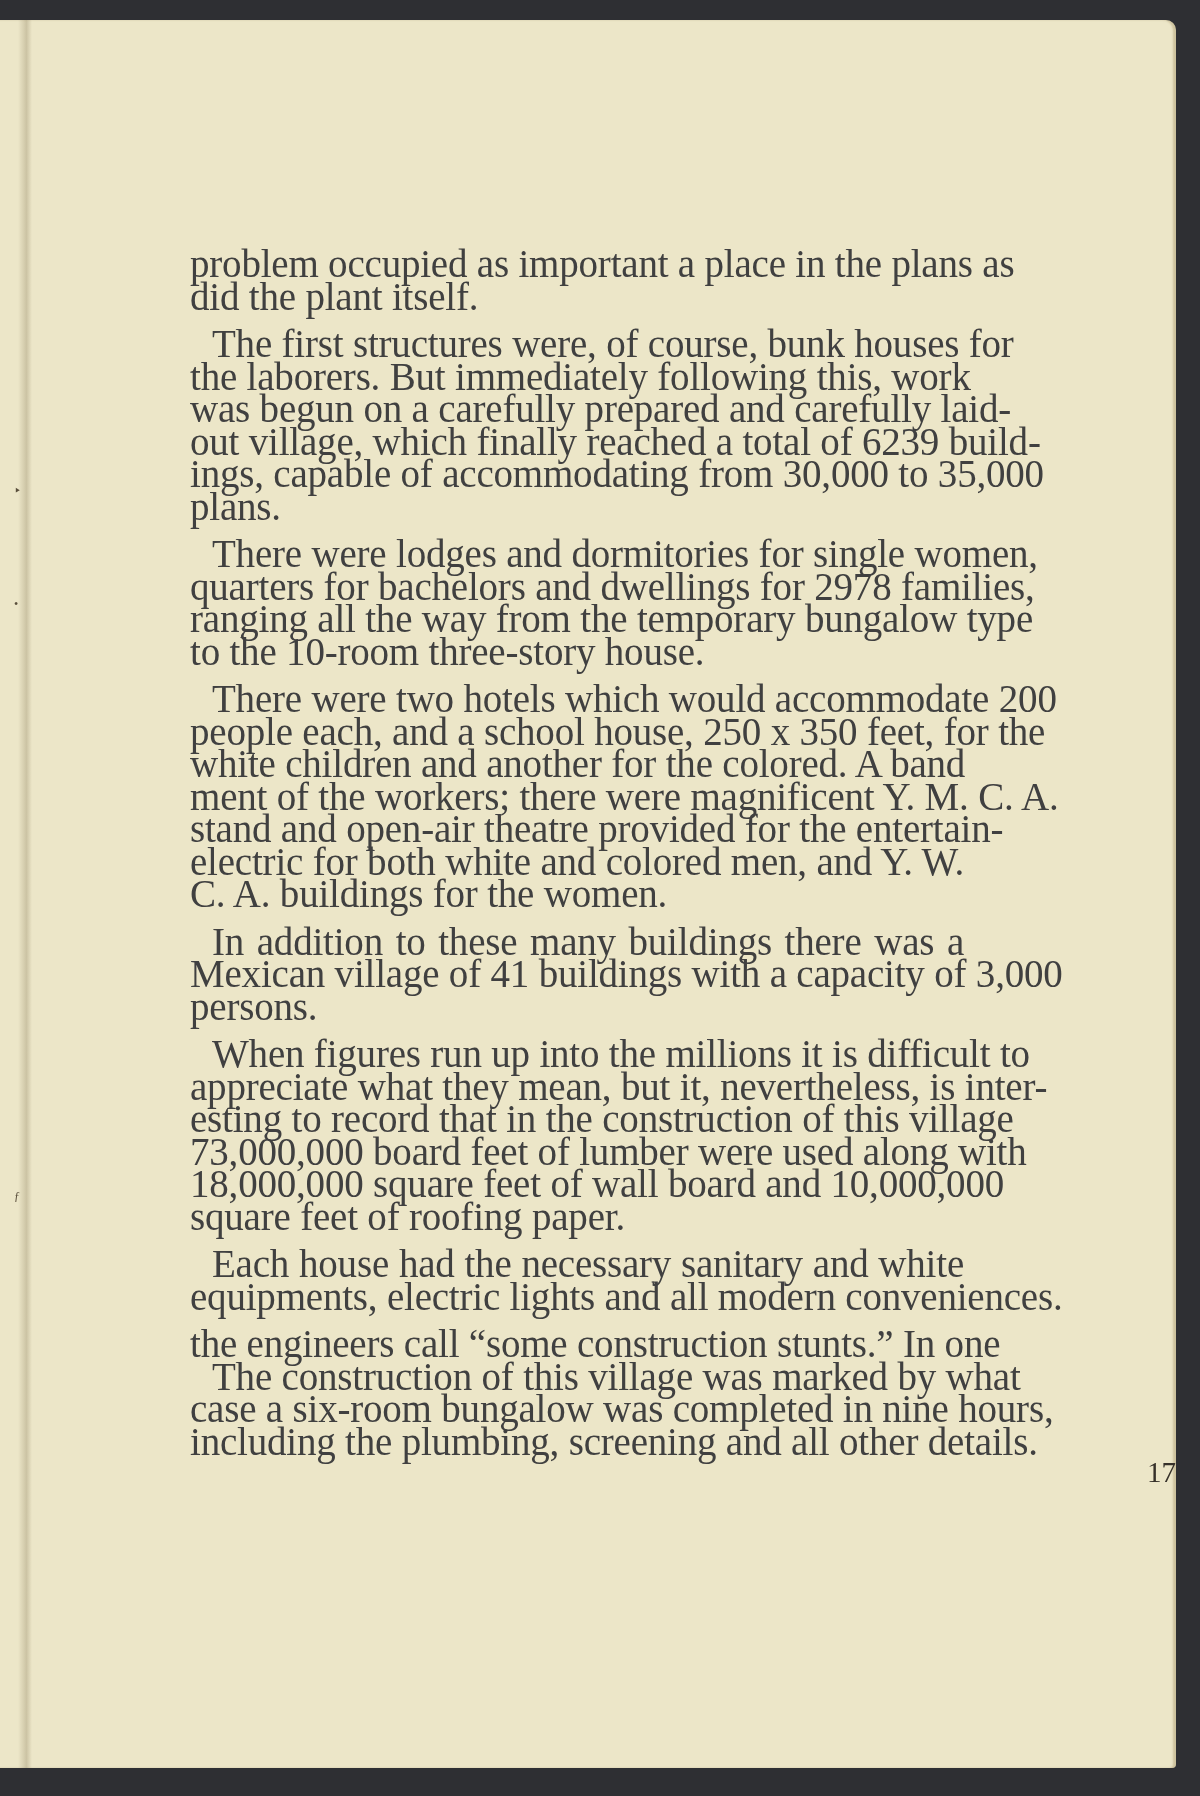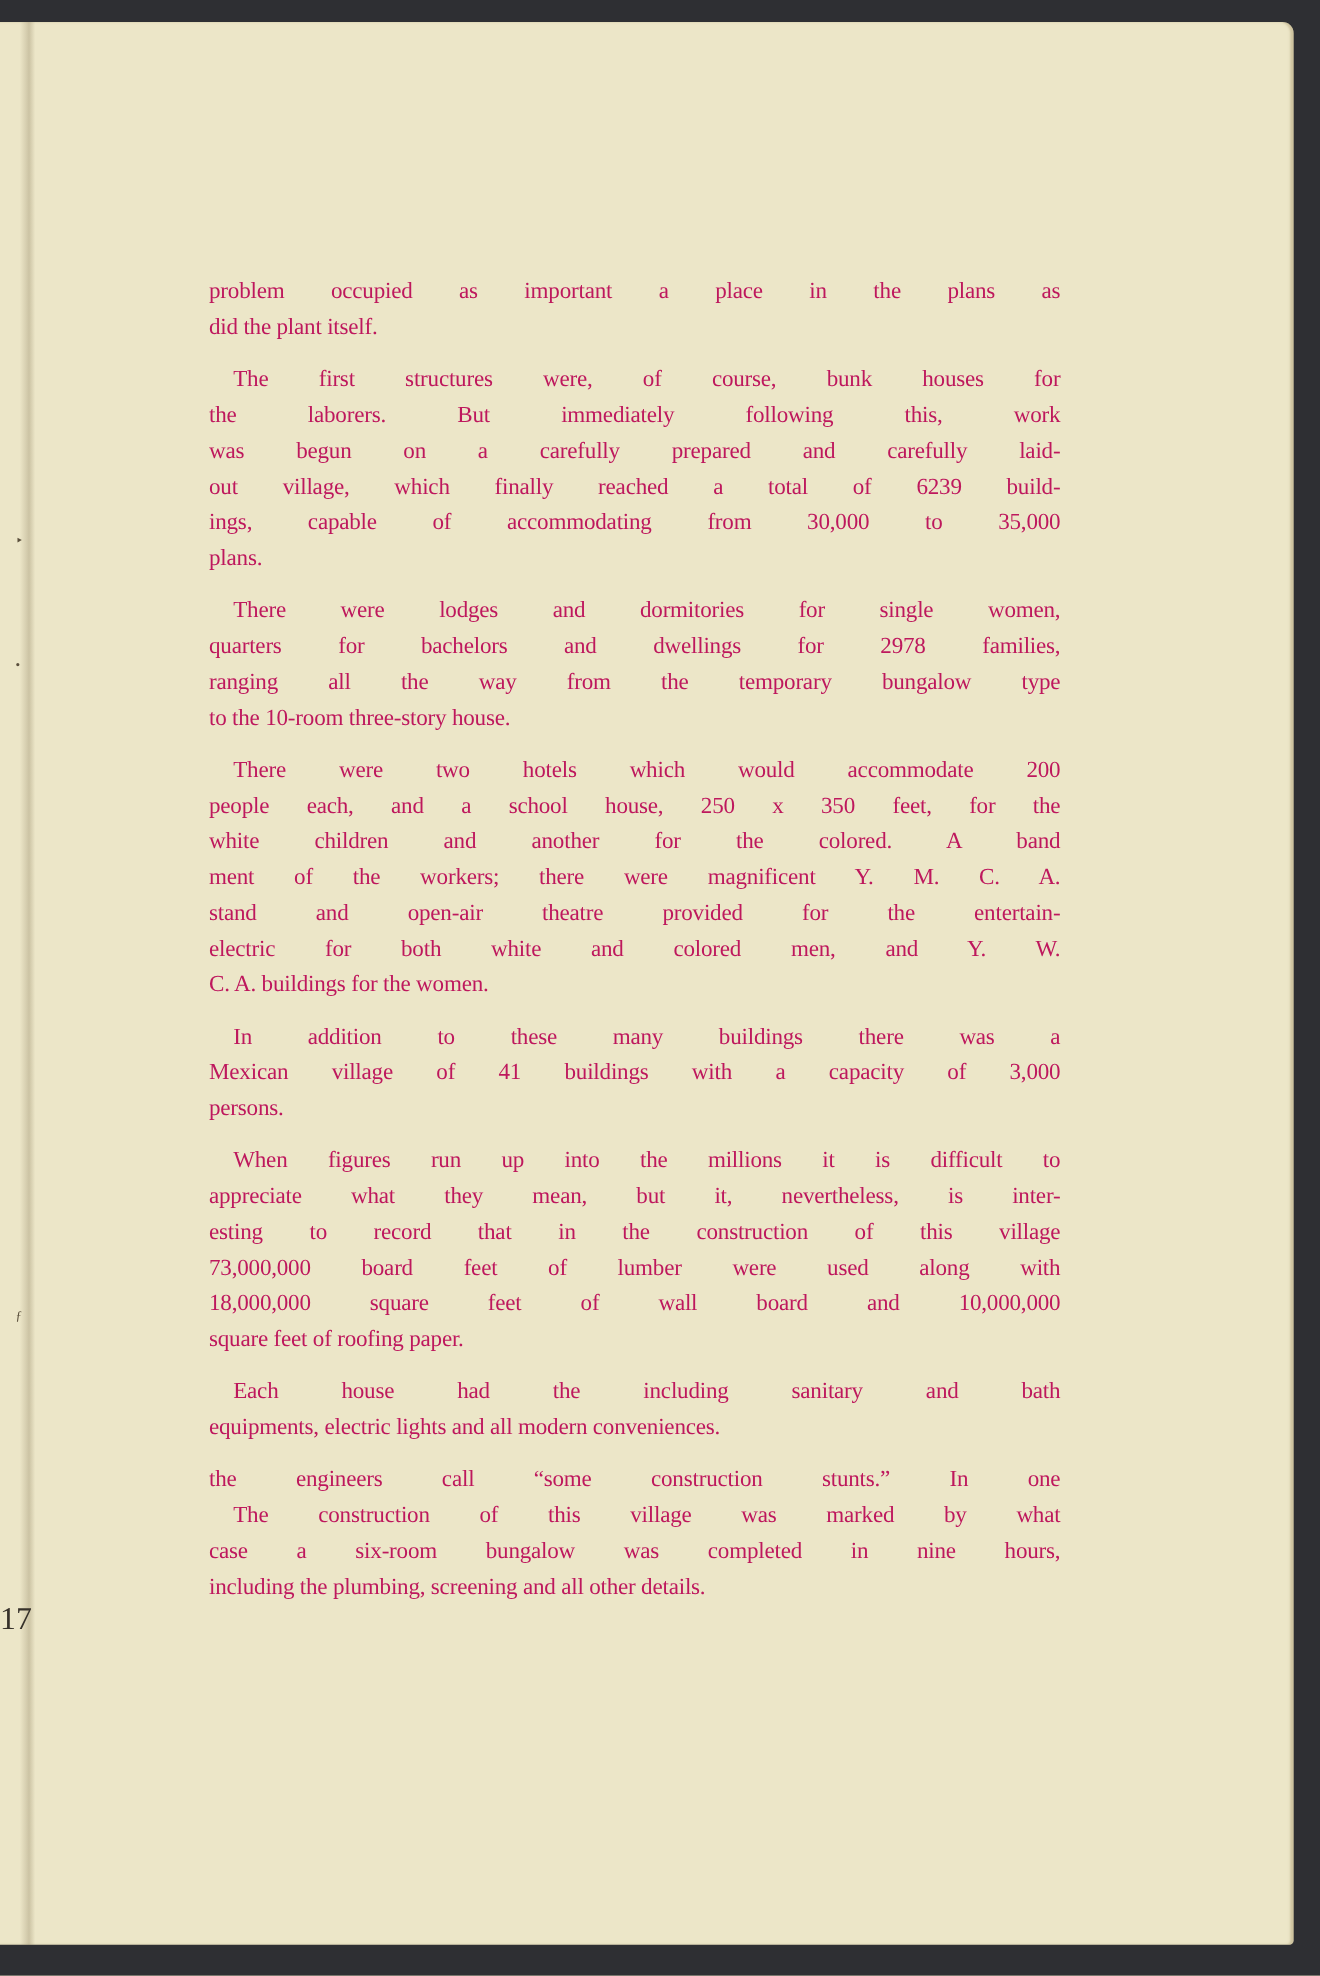--- a/index.html
+++ b/index.html
@@ -37,22 +37,22 @@
       position: absolute;
       color: #5a4f3c;
       font-size: 12px;
       line-height: 12px;
     }
     .text-column {
       position: absolute;
       left: 190px;
       top: 228px; 
       width: 774px;
-      color: #be185d;
-      font-size: 21px;
+      color: #404040;
+      font-size: 39px;
       line-height: 32.5px;
     }
     .para {
       margin: 0 0 15px 0;
     }
     .line {
       display: block;
       white-space: nowrap;
       text-align: justify;
       text-align-last: justify;
@@ -64,21 +64,21 @@
       padding-left: 22px;
     }
     .line.last {
       text-align-last: left;
     }
     .page-number {
       position: absolute;
       left: 0;
       width: 1176px;
       top: 1436px;
-      text-align: left;
+      text-align: right;
       color: #36312a;
       font-size: 29px;
       line-height: 32px;
       padding-left: -30px;
     }
   </style>
 </head>
 <body>
 
 <div class="page">
@@ -122,21 +122,21 @@
       </div>
       <div class="para">
         <span class="line indent">When figures run up into the millions it is difficult to</span>
         <span class="line">appreciate what they mean, but it, nevertheless, is inter-</span>
         <span class="line">esting to record that in the construction of this village</span>
         <span class="line">73,000,000 board feet of lumber were used along with</span>
         <span class="line">18,000,000 square feet of wall board and 10,000,000</span>
         <span class="line last">square feet of roofing paper.</span>
       </div>
       <div class="para">
-        <span class="line indent">Each house had the including sanitary and bath</span>
+        <span class="line indent">Each house had the necessary sanitary and white</span>
         <span class="line last">equipments, electric lights and all modern conveniences.</span>
       </div>
       <div class="para">
         <span class="line">the engineers call “some construction stunts.”  In one</span>
         <span class="line indent">The construction of this village was marked  by what</span>
         <span class="line">case a six-room bungalow was completed in nine hours,</span>
         <span class="line last">including the plumbing, screening and all other details.</span>
       </div>
     </div>
 

